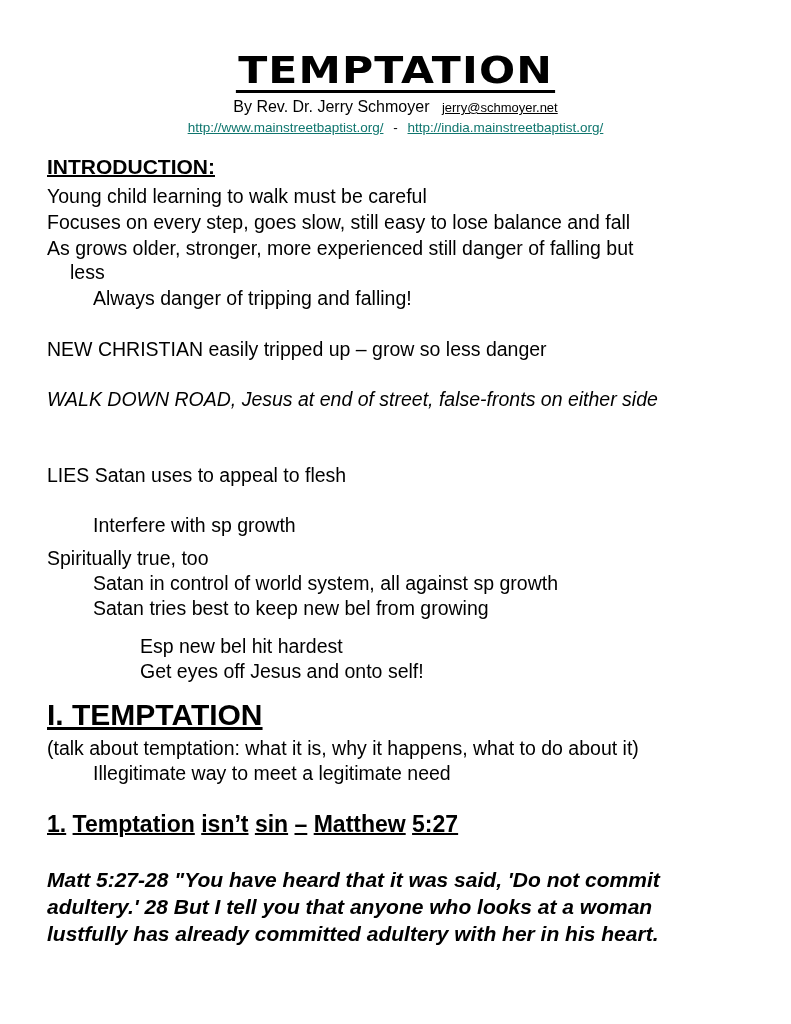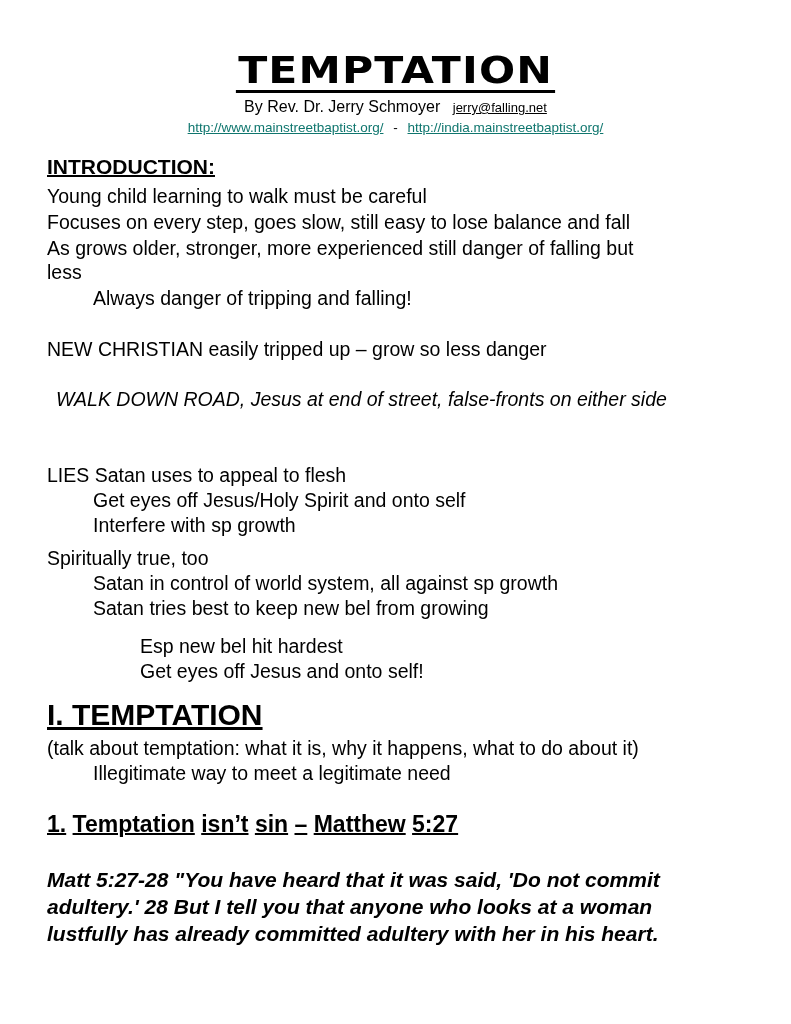--- a/index.html
+++ b/index.html
@@ -19,57 +19,56 @@
   .links a { color: #0f766e; text-decoration: underline; }
   .links .sep { margin: 0 6px; }
 
   .line { position: absolute; left: 47px; font-size: 19.5px; line-height: 24px; white-space: nowrap; }
   .i1 { left: 93px; }
   .i2 { left: 140px; margin-top: 13px; }
   .h-intro { font-weight: bold; font-size: 21px; text-decoration: underline; text-decoration-thickness: 2px; }
   .h-sec { font-weight: bold; font-size: 30px; line-height: 34px; text-decoration: underline; text-decoration-thickness: 3px; }
   .h-sub { font-weight: bold; font-size: 23px; line-height: 28px; }
   .h-sub span { text-decoration: underline; text-decoration-thickness: 2px; }
-  .it { font-style: italic; margin-left: 9px; }
+  .it { font-style: italic; }
   .verse { font-weight: bold; font-style: italic; font-size: 21px; line-height: 27px; }
 </style>
 </head>
 <body>
 
 <div class="page">
 
   <div class="title">
     <span>TEMPTATION</span>
   </div>
 
   <div class="byline">
     <span>By Rev. Dr. Jerry Schmoyer</span>
-    <span class="email">jerry@falling.net</span>
+    <span class="email">jerry@schmoyer.net</span>
   </div>
 
   <div class="links">
     <a>http://www.mainstreetbaptist.org/</a>
     <span class="sep">-</span>
     <a>http://india.mainstreetbaptist.org/</a>
   </div>
 
   <div class="line h-intro" style="top:151px;">INTRODUCTION:</div>
 
   <div class="line" style="top:206px;">Focuses on every step, goes slow, still easy to lose balance and fall</div>
   <div class="line" style="top:180px;">Young child learning to walk must be careful</div>
   <div class="line" style="top:232px;">As grows older, stronger, more experienced still danger of falling but</div>
-  <div class="line" style="top:256px;">less</div>
+  <div class="line" style="top:256px;margin-left:23px;">less</div>
   <div class="line i1" style="top:282px;">Always danger of tripping and falling!</div>
 
   <div class="line" style="top:333px;">NEW CHRISTIAN easily tripped up – grow so less danger</div>
 
   <div class="line it" style="top:383px;">WALK DOWN ROAD, Jesus at end of street, false-fronts on either side</div>
 
   <div class="line" style="top:459px;">LIES Satan uses to appeal to flesh</div>
-  <div class="line i1" style="top:484px;">Get eyes off Jesus/Holy Spirit and onto self</div>
   <div class="line i1" style="top:509px;">Interfere with sp growth</div>
   <div class="line" style="top:542px;">Spiritually true, too</div>
   <div class="line i1" style="top:567px;">Satan in control of world system, all against sp growth</div>
   <div class="line i1" style="top:592px;text-align:center;">Satan tries best to keep new bel from growing</div>
   <div class="line i2" style="top:617px;">Esp new bel hit hardest</div>
   <div class="line i2" style="top:642px;">Get eyes off Jesus and onto self!</div>
 
   <div class="line h-sec" style="top:694px;">I. TEMPTATION</div>
   <div class="line" style="top:732px;">(talk about temptation: what it is, why it happens, what to do about it)</div>
   <div class="line i1" style="top:757px;">Illegitimate way to meet a legitimate need</div>

